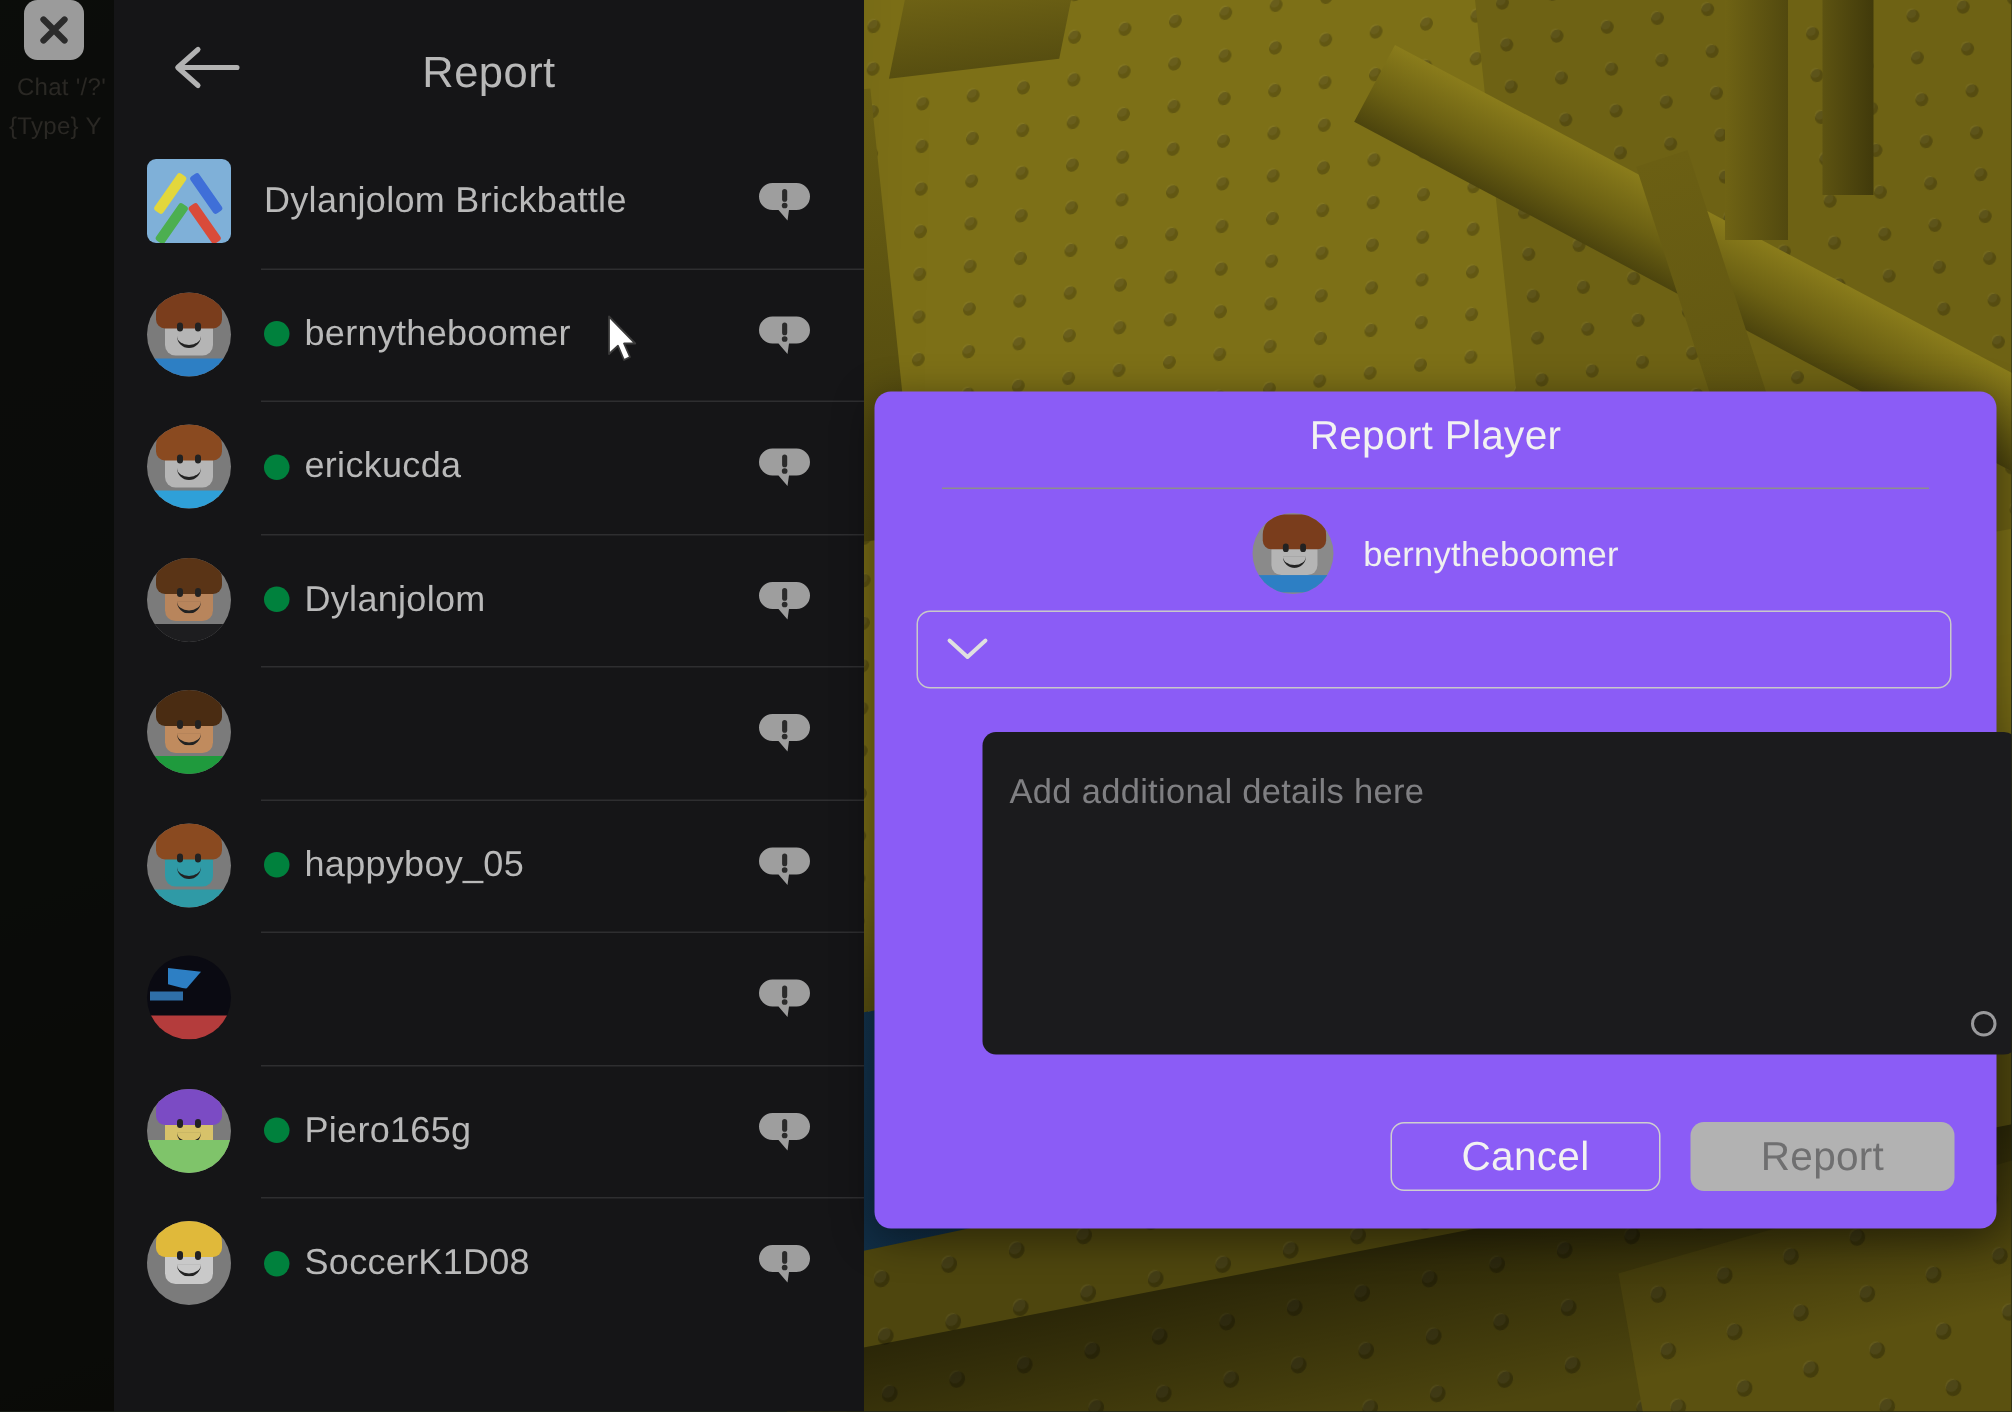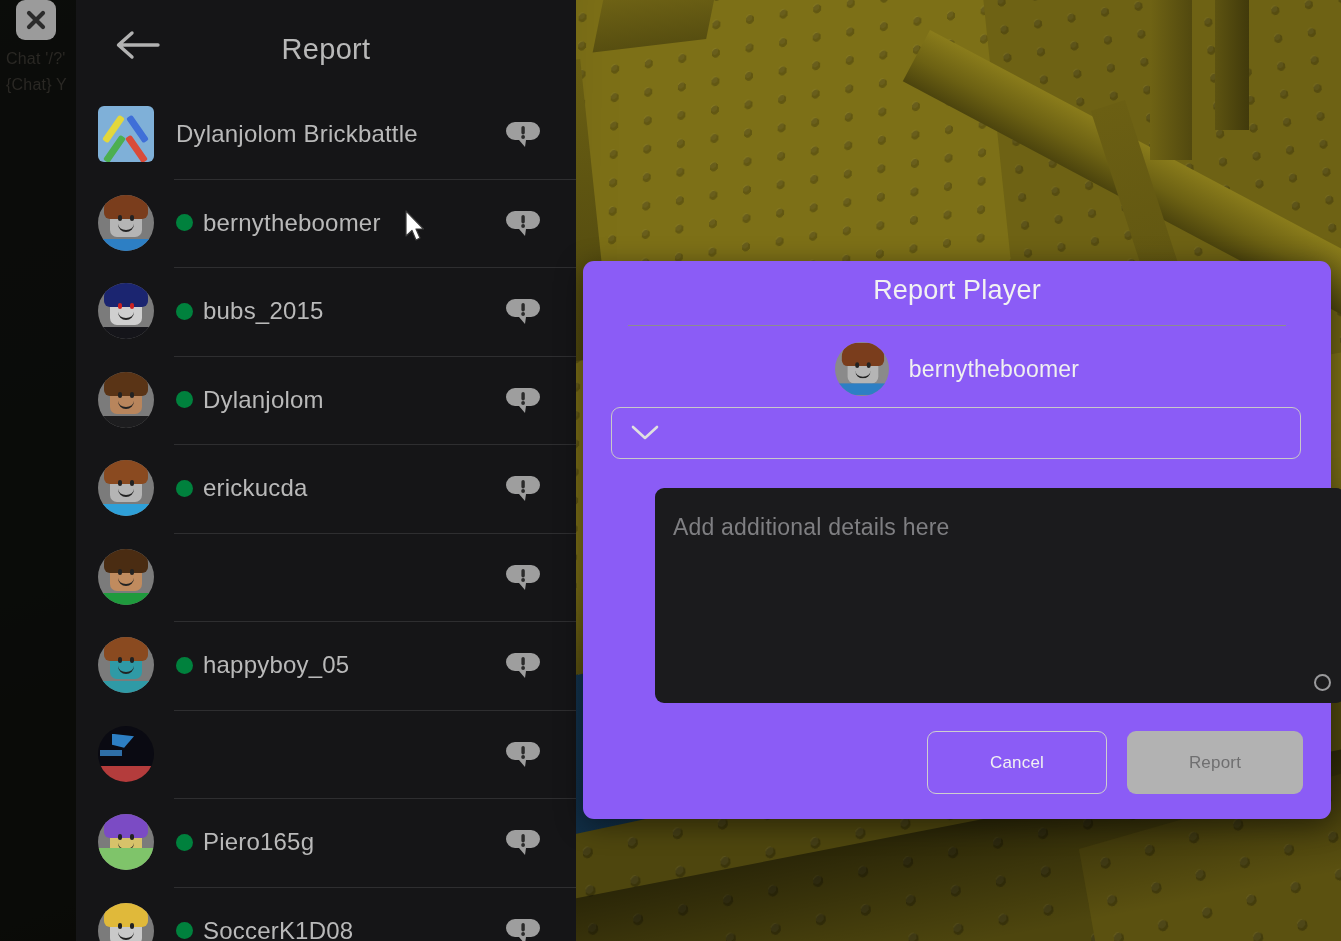--- a/index.html
+++ b/index.html
@@ -108,21 +108,21 @@
   
   .left-dim {
     position: absolute; left: 0; top: 0; width: 76px; height: 941px;
     background: rgba(10,8,2,0.92);
   }
   .chat-text {
     position: absolute; left: 6px; width: 70px;
     color: #2a2824; font-size: 16px; letter-spacing: .2px;
     white-space: nowrap; overflow: hidden;
   }
-  .chat-line1 { top: 50px; }
+  .chat-line1 { top: 50px; text-align: center; }
   .chat-line2 { top: 76px; }
 
   .close-btn {
     position: absolute; left: 16px; top: 0px; width: 40px; height: 40px;
     background: #9b9b9b; border-radius: 9px;
     display: flex; align-items: center; justify-content: center;
     cursor: pointer;
   }
   .close-btn svg { display:block; }
 
@@ -256,21 +256,21 @@
     position: absolute; right: 14px; bottom: 12px;
     width: 17px; height: 17px; border-radius: 50%;
     border: 2px solid #9a9a9c;
   }
 
   .dialog-actions {
     position: absolute; right: 28px; bottom: 25px;
     display: flex; align-items: center; gap: 20px;
   }
   .btn {
-    height: 63px; border-radius: 9px; font-size: 17px;
+    height: 46px; border-radius: 9px; font-size: 27px;
     display: flex; align-items: center; justify-content: center;
     letter-spacing: .2px; cursor: pointer;
   }
   .btn-cancel {
     width: 180px; border: 1px solid #cfcfcf; background: transparent; color: #f2f2f2;
   }
   .btn-report {
     width: 176px; background: #b2b2b2; color: #6f6f70; border: none;
   }
 
@@ -296,21 +296,21 @@
     <div class="beam beam-vert2"></div>
     <div class="stud-strip"></div>
     <div class="crate"></div>
     <div class="plate plate-bottom"></div>
     <div class="plate plate-bottom2"></div>
     <div class="shadow-band"></div>
   </div>
 
   <div class="left-dim"></div>
   <div class="chat-text chat-line1">Chat '/?'</div>
-  <div class="chat-text chat-line2">{Chat} Y</div>
+  <div class="chat-text chat-line2">{Type} Y</div>
 
   <div class="close-btn">
     <svg width="22" height="22" viewBox="0 0 22 22" aria-hidden="true">
       <path d="M4 4 L18 18 M18 4 L4 18" stroke="#2b2b2b" stroke-width="4.2" stroke-linecap="round"></path>
     </svg>
   </div>
 
   <div class="panel">
     <div class="panel-header">
       <div class="back-arrow">
@@ -361,34 +361,35 @@
         </div>
         <div class="report-icon">
           <svg width="34" height="32" viewBox="0 0 34 32" aria-hidden="true">
             <path d="M9 4 H25 a7 7 0 0 1 0 18 H20 l-1 7 -6 -7 H9 a7 7 0 0 1 0 -18 Z" fill="#9e9e9e"></path>
             <rect x="15.4" y="8" width="3.4" height="8.5" rx="1.7" fill="#2b2b2b"></rect>
             <circle cx="17.1" cy="19" r="1.9" fill="#2b2b2b"></circle>
           </svg>
         </div>
       </div>
 
-      <div class="row">
-        <div class="avatar">
-          <div class="face">
-            <div class="head" style="background:#cfcfcf;"></div>
-            <div class="hair" style="background:#1b2570;"></div>
-            <div class="eye l" style="background:#c22;"></div>
-              <div class="eye r" style="background:#c22;"></div>
-            <div class="mouth"></div>
-            <div class="shirt" style="background:#15151a;"></div>
+
+      <div class="row">
+        <div class="avatar">
+          <div class="face">
+            <div class="head"></div>
+            <div class="hair" style="background:#8a4a20;"></div>
+            <div class="eye l"></div>
+              <div class="eye r"></div>
+            <div class="mouth"></div>
+            <div class="shirt" style="background:#2fa0d8;"></div>
           </div>
         </div>
         <div class="row-label-wrap">
           <div class="online-dot"></div>
-          <div class="row-name">bubs_2015</div>
+          <div class="row-name">erickucda</div>
         </div>
         <div class="report-icon">
           <svg width="34" height="32" viewBox="0 0 34 32" aria-hidden="true">
             <path d="M9 4 H25 a7 7 0 0 1 0 18 H20 l-1 7 -6 -7 H9 a7 7 0 0 1 0 -18 Z" fill="#9e9e9e"></path>
             <rect x="15.4" y="8" width="3.4" height="8.5" rx="1.7" fill="#2b2b2b"></rect>
             <circle cx="17.1" cy="19" r="1.9" fill="#2b2b2b"></circle>
           </svg>
         </div>
       </div>
 
@@ -399,44 +400,20 @@
             <div class="hair" style="background:#5a3416;"></div>
             <div class="eye l"></div>
               <div class="eye r"></div>
             <div class="mouth"></div>
             <div class="shirt" style="background:#1d1d1f;"></div>
           </div>
         </div>
         <div class="row-label-wrap">
           <div class="online-dot"></div>
           <div class="row-name">Dylanjolom</div>
-        </div>
-        <div class="report-icon">
-          <svg width="34" height="32" viewBox="0 0 34 32" aria-hidden="true">
-            <path d="M9 4 H25 a7 7 0 0 1 0 18 H20 l-1 7 -6 -7 H9 a7 7 0 0 1 0 -18 Z" fill="#9e9e9e"></path>
-            <rect x="15.4" y="8" width="3.4" height="8.5" rx="1.7" fill="#2b2b2b"></rect>
-            <circle cx="17.1" cy="19" r="1.9" fill="#2b2b2b"></circle>
-          </svg>
-        </div>
-      </div>
-
-      <div class="row">
-        <div class="avatar">
-          <div class="face">
-            <div class="head"></div>
-            <div class="hair" style="background:#8a4a20;"></div>
-            <div class="eye l"></div>
-              <div class="eye r"></div>
-            <div class="mouth"></div>
-            <div class="shirt" style="background:#2fa0d8;"></div>
-          </div>
-        </div>
-        <div class="row-label-wrap">
-          <div class="online-dot"></div>
-          <div class="row-name">erickucda</div>
         </div>
         <div class="report-icon">
           <svg width="34" height="32" viewBox="0 0 34 32" aria-hidden="true">
             <path d="M9 4 H25 a7 7 0 0 1 0 18 H20 l-1 7 -6 -7 H9 a7 7 0 0 1 0 -18 Z" fill="#9e9e9e"></path>
             <rect x="15.4" y="8" width="3.4" height="8.5" rx="1.7" fill="#2b2b2b"></rect>
             <circle cx="17.1" cy="19" r="1.9" fill="#2b2b2b"></circle>
           </svg>
         </div>
       </div>
 

